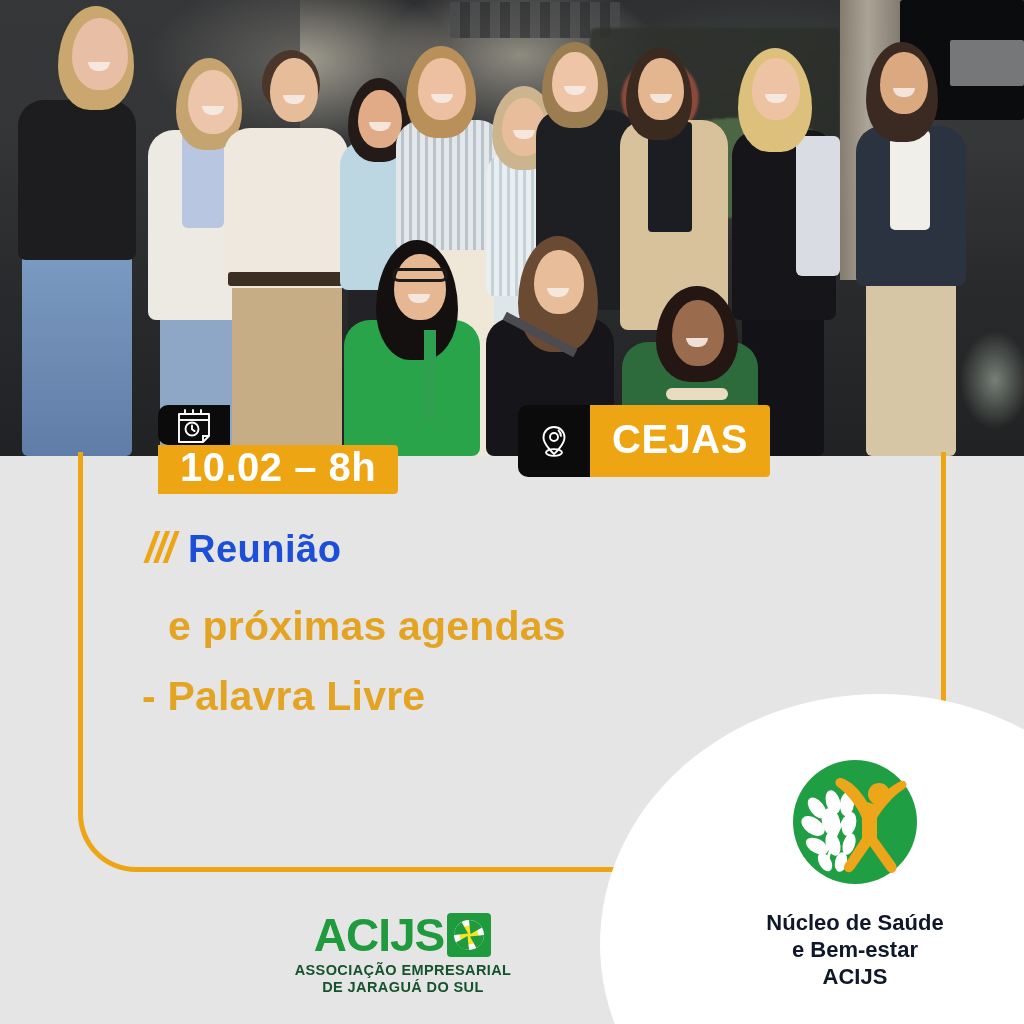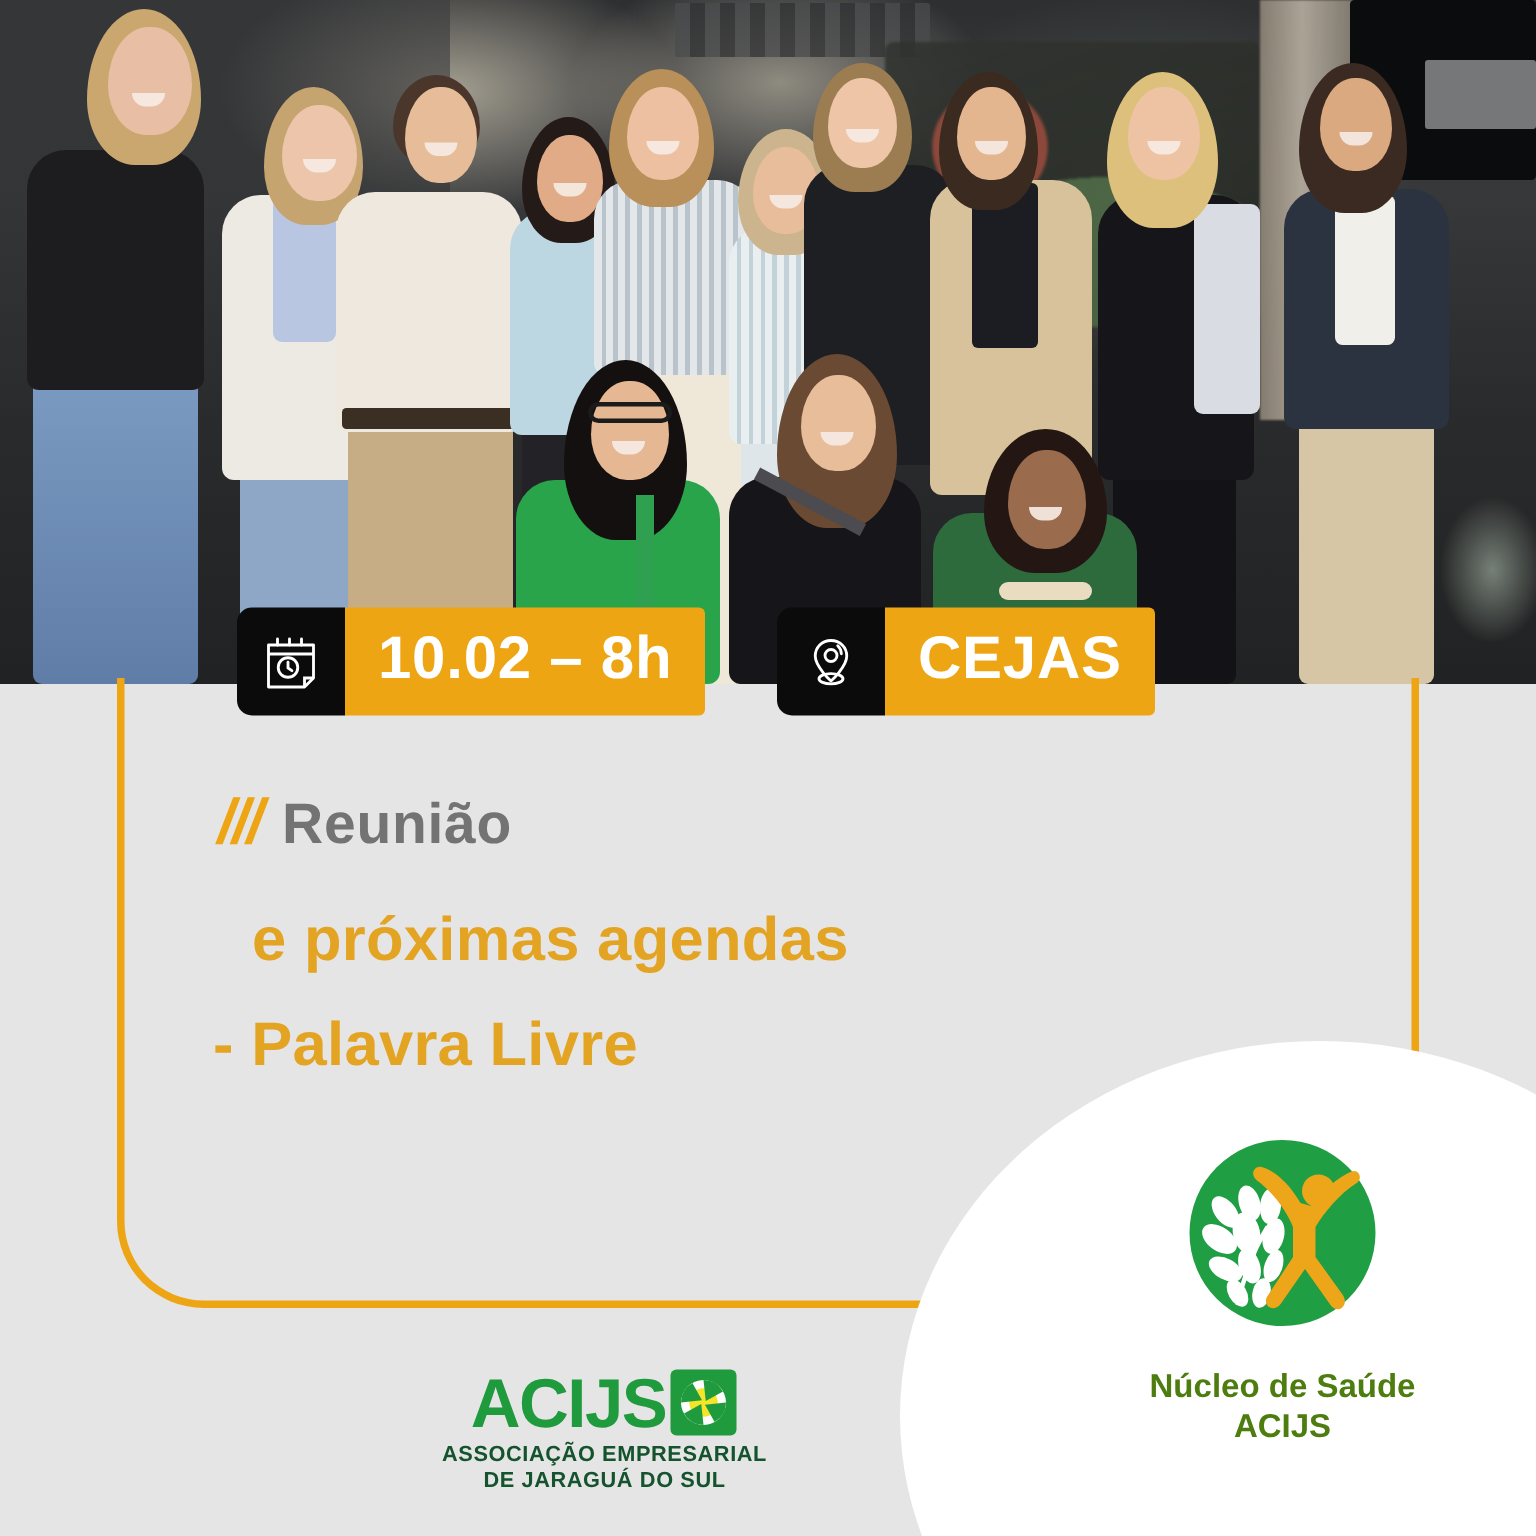--- a/index.html
+++ b/index.html
@@ -42,55 +42,55 @@
   .body{position:absolute;border-radius:26px 26px 8px 8px;}
   .legs{position:absolute;border-radius:6px;}
   .smile{position:absolute;width:22px;height:9px;border-radius:0 0 14px 14px;background:#f6eae4;opacity:.92;}
 
   
   .badge-row{position:absolute;left:0;top:405px;width:1024px;height:80px;}
   .badge{position:absolute;display:flex;align-items:stretch;height:72px;}
   .badge .ico{width:72px;background:#0b0b0b;border-radius:10px 0 0 10px;display:flex;align-items:center;justify-content:center;}
   .badge .txt{background:#eda514;color:#ffffff;display:flex;align-items:center;
     font-weight:bold;font-size:40px;letter-spacing:.5px;padding:0 22px 4px 22px;}
-  #badge-date{left:158px;}
+  #badge-date{left:158px;flex-direction:column;}
   #badge-date .txt{border-radius:0 4px 4px 0;}
   #badge-place{left:518px;}
   #badge-place .txt{border-radius:0 4px 4px 0;}
 
   
   .frame-left{position:absolute;left:78px;top:452px;width:556px;height:420px;
      border-left:5px solid #eda514;border-bottom:5px solid #eda514;border-radius:0 0 0 58px;
      box-sizing:border-box;}
   .frame-right{position:absolute;left:941px;top:452px;width:5px;height:253px;background:#eda514;}
 
   
   .whiteblob{position:absolute;left:600px;top:694px;width:560px;height:500px;background:#ffffff;
      border-radius:50% 50% 50% 50%/50% 50% 50% 50%;}
 
   
   .section-title{position:absolute;left:145px;top:524px;display:flex;align-items:baseline;gap:14px;}
   .slashes{font-size:42px;font-weight:bold;color:#eda514;letter-spacing:-2px;font-style:italic;}
-  .section-title .t{font-size:38px;font-weight:bold;color:#737373;letter-spacing:.5px;}
+  .section-title .t{font-size:38px;font-weight:bold;color:#1d4ed8;letter-spacing:.5px;}
 
   .agenda{position:absolute;left:142px;top:600px;width:640px;}
   .agenda .item{color:#e4a423;font-weight:bold;font-size:41px;line-height:1.28;margin-bottom:18px;
      letter-spacing:.2px;}
   .agenda .item .cont{display:block;padding-left:26px;}
 
   
   .acijs{position:absolute;left:288px;top:912px;width:230px;text-align:center;}
   .acijs .mark{display:flex;align-items:center;justify-content:center;gap:2px;}
   .acijs .word{font-size:46px;font-weight:bold;color:#1f9a3d;letter-spacing:-1px;line-height:1;}
   .acijs .sub1,.acijs .sub2{font-size:14.5px;font-weight:bold;color:#14532d;letter-spacing:.4px;margin-top:4px;}
   .acijs .sub2{margin-top:1px;}
 
   
   .nucleo{position:absolute;left:740px;top:752px;width:230px;text-align:center;}
-  .nucleo .cap{margin-top:4px;font-size:22px;font-weight:bold;color:#4d7c0f;line-height:1.22;}
+  .nucleo .cap{margin-top:4px;font-size:22px;font-weight:bold;color:#0f172a;line-height:1.22;}
 </style>
 </head>
 <body>
 
 <div id="poster">
 
   <div class="photo">
     <div class="room"></div>
     <div class="barbg"></div>
     <div class="vent"></div>
@@ -295,17 +295,18 @@
         <path d="M50 118 C54 100 60 82 70 66" stroke="#ffffff" stroke-width="3" fill="none"></path>
       </g>
 
       <g fill="#eda51a">
         <circle cx="104" cy="42" r="11"></circle>
         <path d="M92 50 C84 36 74 28 66 26 C61 25 58 31 63 35 C74 43 83 56 87 66 L87 86 L70 112 C66 118 74 124 79 117 L95 94 L112 118 C117 125 125 118 120 111 L102 86 L102 66 C108 56 118 44 129 37 C134 34 131 27 126 29 C117 33 106 42 99 52 z"></path>
       </g>
     </svg>
     <div class="cap">
       <div>Núcleo de Saúde</div>
+      <div>e Bem-estar</div>
       <div>ACIJS</div>
     </div>
   </div>
 
 </div>
 
 </body></html>

